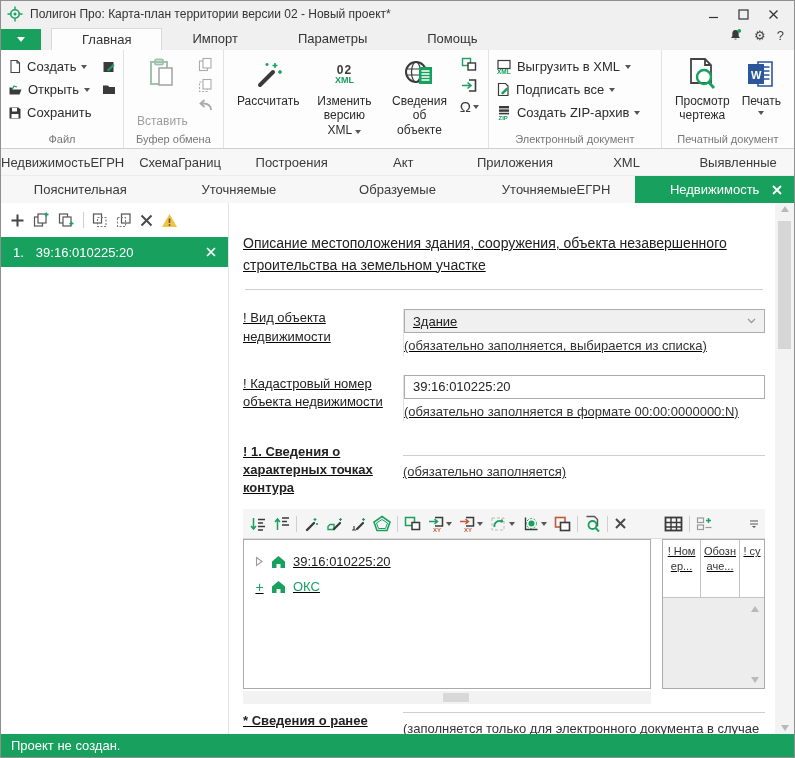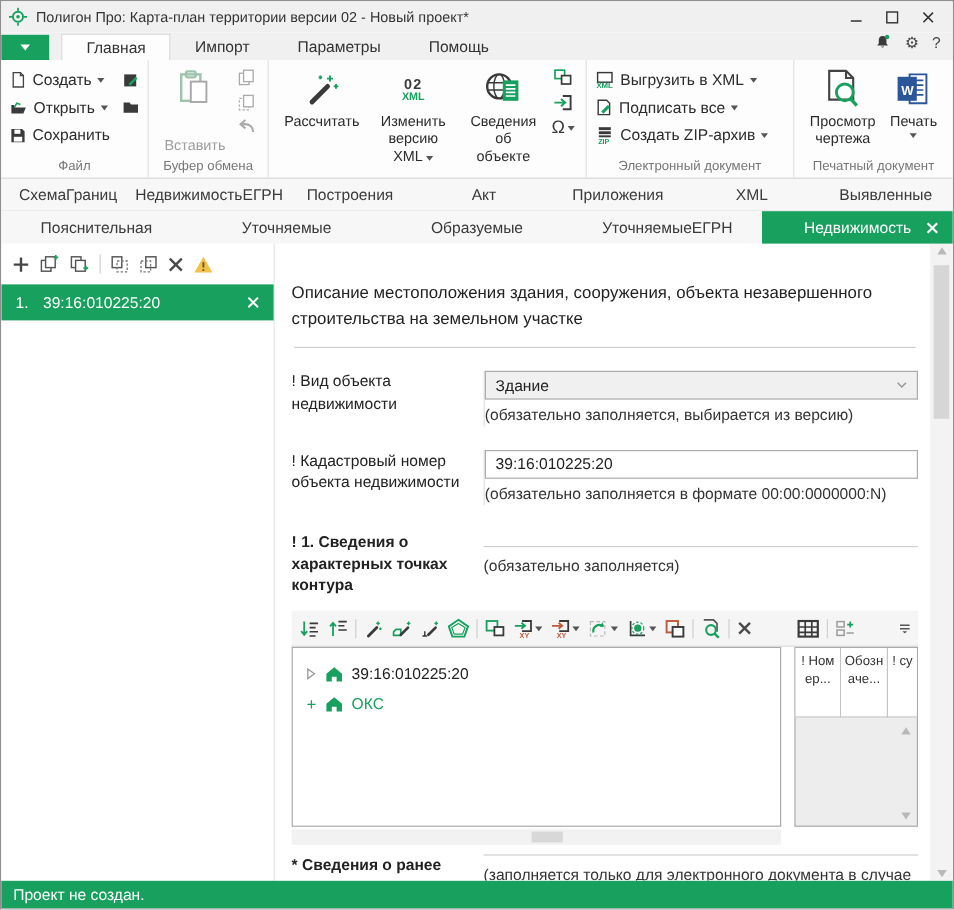--- a/index.html
+++ b/index.html
@@ -14,21 +14,21 @@
   .title { font-size:12px; color:#333; flex:1; white-space:nowrap; overflow:hidden; }
   .winbtns { display:flex; gap:16px; padding-right:8px; align-items:center; }
   .winbtn { width:14px; height:14px; display:flex; align-items:center; justify-content:center; cursor:default; }
 
   
   .tabsrow { height:23px; background:#f0f0f0; display:flex; align-items:flex-end; flex:0 0 auto; position:relative; }
   .appmenu { width:40px; height:21px; background:#17A05E; display:flex; align-items:center;
              justify-content:center; margin:0 10px 0 0; }
   .cdown-w { width:0;height:0;border-left:4px solid transparent;border-right:4px solid transparent;border-top:5px solid #fff; }
   .cdown { width:0;height:0;border-left:3px solid transparent;border-right:3px solid transparent;border-top:4px solid #555; display:inline-block; }
-  .rtab { font-size:13px; color:#333; padding:3px 20px 4px; height:22px; }
+  .rtab { font-size:13px; color:#333; padding:3px 30px 4px; height:22px; }
   .rtab.active { background:#fdfdfd; border:1px solid #d9d9d9; border-bottom:none; }
   .tabsrow-right { position:absolute; right:10px; top:1px; display:flex; align-items:center; gap:11px;
                    font-size:13px; color:#444; }
 
   
   .ribbon { height:99px; background:#fdfdfd; border-bottom:1px solid #d0d0d0; display:flex; flex:0 0 auto; }
   .rgroup { display:flex; flex-direction:column; border-right:1px solid #e2e2e2; padding:5px 7px 0; }
   .rgcontent { flex:1; display:flex; align-items:flex-start; }
   .rglabel { text-align:center; font-size:11px; color:#777; padding:2px 0 3px; }
   .minicol { display:flex; flex-direction:column; gap:4px; padding-top:2px; }
@@ -53,21 +53,21 @@
 
   
   .bodyrow { flex:1; display:flex; overflow:hidden; }
   .sidebar { width:228px; border-right:1px solid #e3e3e3; display:flex; flex-direction:column; background:#fff; flex:0 0 auto; }
   .side-toolbar { height:34px; display:flex; align-items:center; gap:8px; padding:0 9px; }
   .sepv { width:1px; height:16px; background:#cfcfcf; }
   .side-item { height:30px; background:#17A05E; color:#fff; display:flex; align-items:center;
                font-size:13px; padding:0 12px; gap:12px; cursor:default; }
   .side-item .spacer { flex:1; }
 
-  .main { flex:1; display:flex; overflow:hidden; background:#fff; }
+  .main { flex:1; display:flex; overflow:hidden; background:#fff;text-decoration:underline; }
   .card { flex:1; padding:30px 10px 0 14px; overflow:hidden; }
   .vscroll { width:19px; background:#f3f3f3; display:flex; flex-direction:column; align-items:center; padding:3px 0; flex:0 0 auto; }
   .tri-up { width:0;height:0;border-left:4px solid transparent;border-right:4px solid transparent;border-bottom:6px solid #b9b9b9; }
   .tri-down { width:0;height:0;border-left:4px solid transparent;border-right:4px solid transparent;border-top:6px solid #b9b9b9; }
   .vthumb { width:13px; height:128px; background:#d6d6d6; margin-top:9px; }
 
   .heading { font-size:14px; color:#222; line-height:1.55; max-width:505px; }
   .hsep { border:none; border-top:1px solid #cfcfcf; margin:13px 2px 0 2px; }
 
   .frow { display:flex; margin-top:19px; }
@@ -346,22 +346,22 @@
           </span>
           <span>Печать</span>
           <span class="cdown" style="margin-top:3px;"></span>
         </div>
       </div>
       <div class="rglabel">Печатный документ</div>
     </div>
   </div>
 
   <div class="dtr dtr1">
+    <div class="dtab">НедвижимостьЕГРН</div>
     <div class="dtab">СхемаГраниц</div>
-    <div class="dtab">НедвижимостьЕГРН</div>
     <div class="dtab">Построения</div>
     <div class="dtab">Акт</div>
     <div class="dtab">Приложения</div>
     <div class="dtab">XML</div>
     <div class="dtab">Выявленные</div>
   </div>
 
   <div class="dtr">
     <div class="dtab">Пояснительная</div>
     <div class="dtab">Уточняемые</div>
@@ -433,21 +433,21 @@
         <div class="frow">
           <div class="flabel">! Вид объекта недвижимости</div>
           <div class="fctrl vline">
             <div class="selectbox">
               <span>Здание</span>
               <span class="spacer"></span>
               <svg width="9" height="6" viewBox="0 0 9 6">
                   <path d="M1 1l3.5 3.5L8 1" fill="none" stroke="#999" stroke-width="1.3"></path>
                 </svg>
             </div>
-            <div class="hint">(обязательно заполняется, выбирается из версию)</div>
+            <div class="hint">(обязательно заполняется, выбирается из списка)</div>
           </div>
         </div>
 
         <div class="frow">
           <div class="flabel">! Кадастровый номер объекта недвижимости</div>
           <div class="fctrl vline">
             <input class="inputbox" value="39:16:010225:20" style="">
             <div class="hint">(обязательно заполняется в формате 00:00:0000000:N)</div>
           </div>
         </div>

